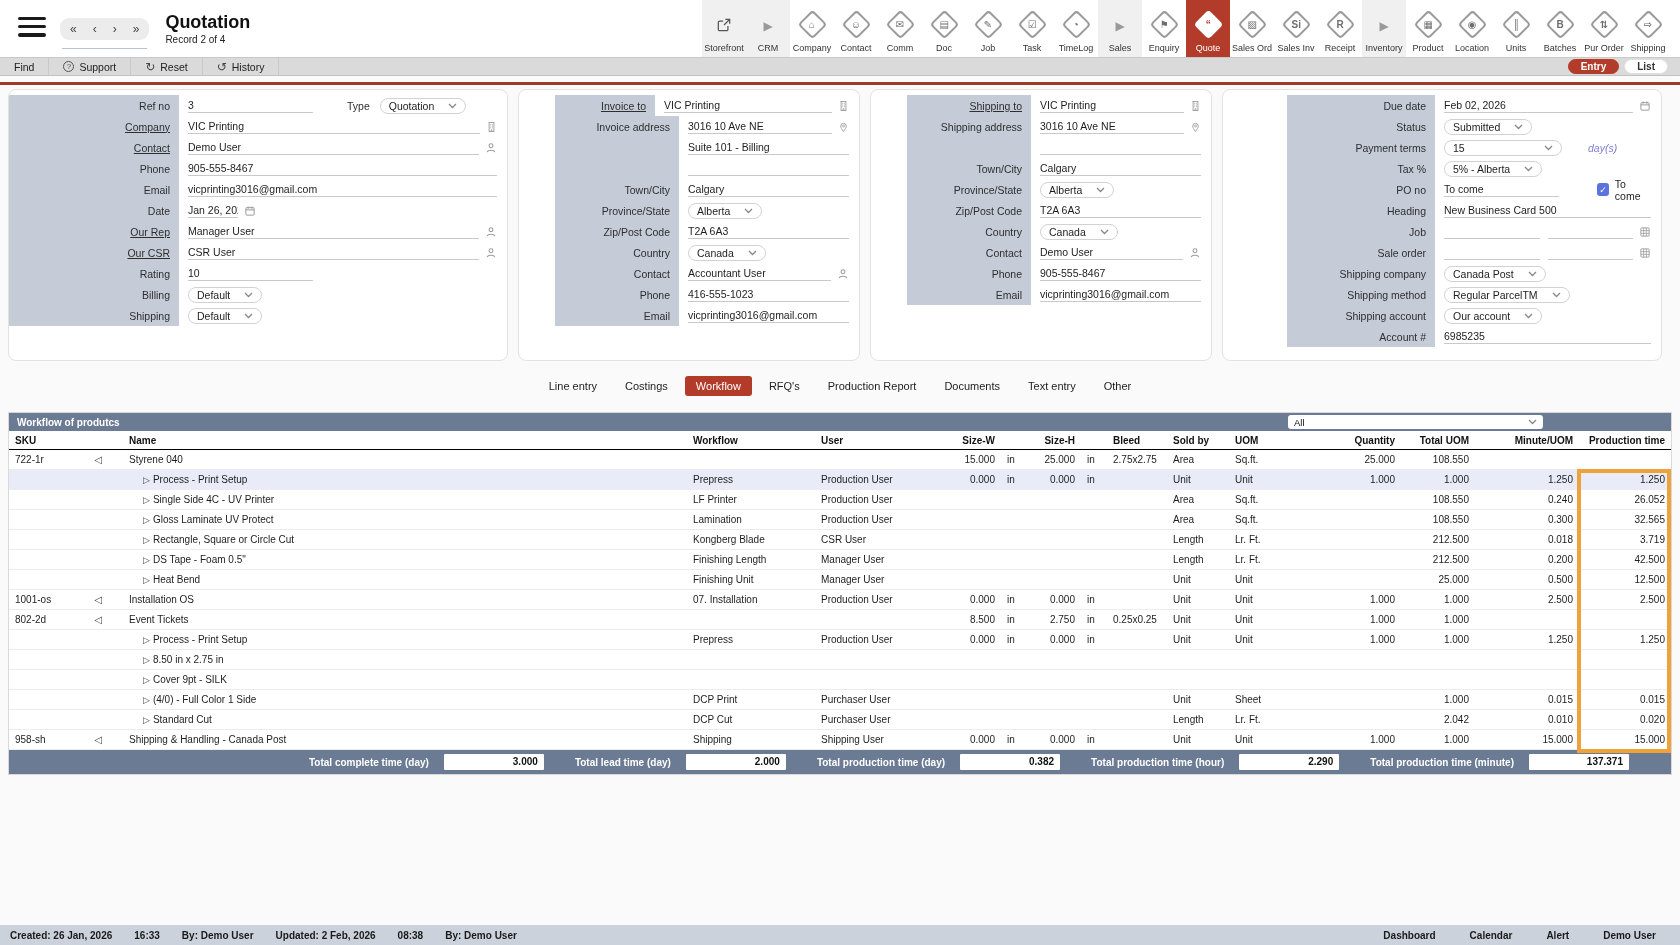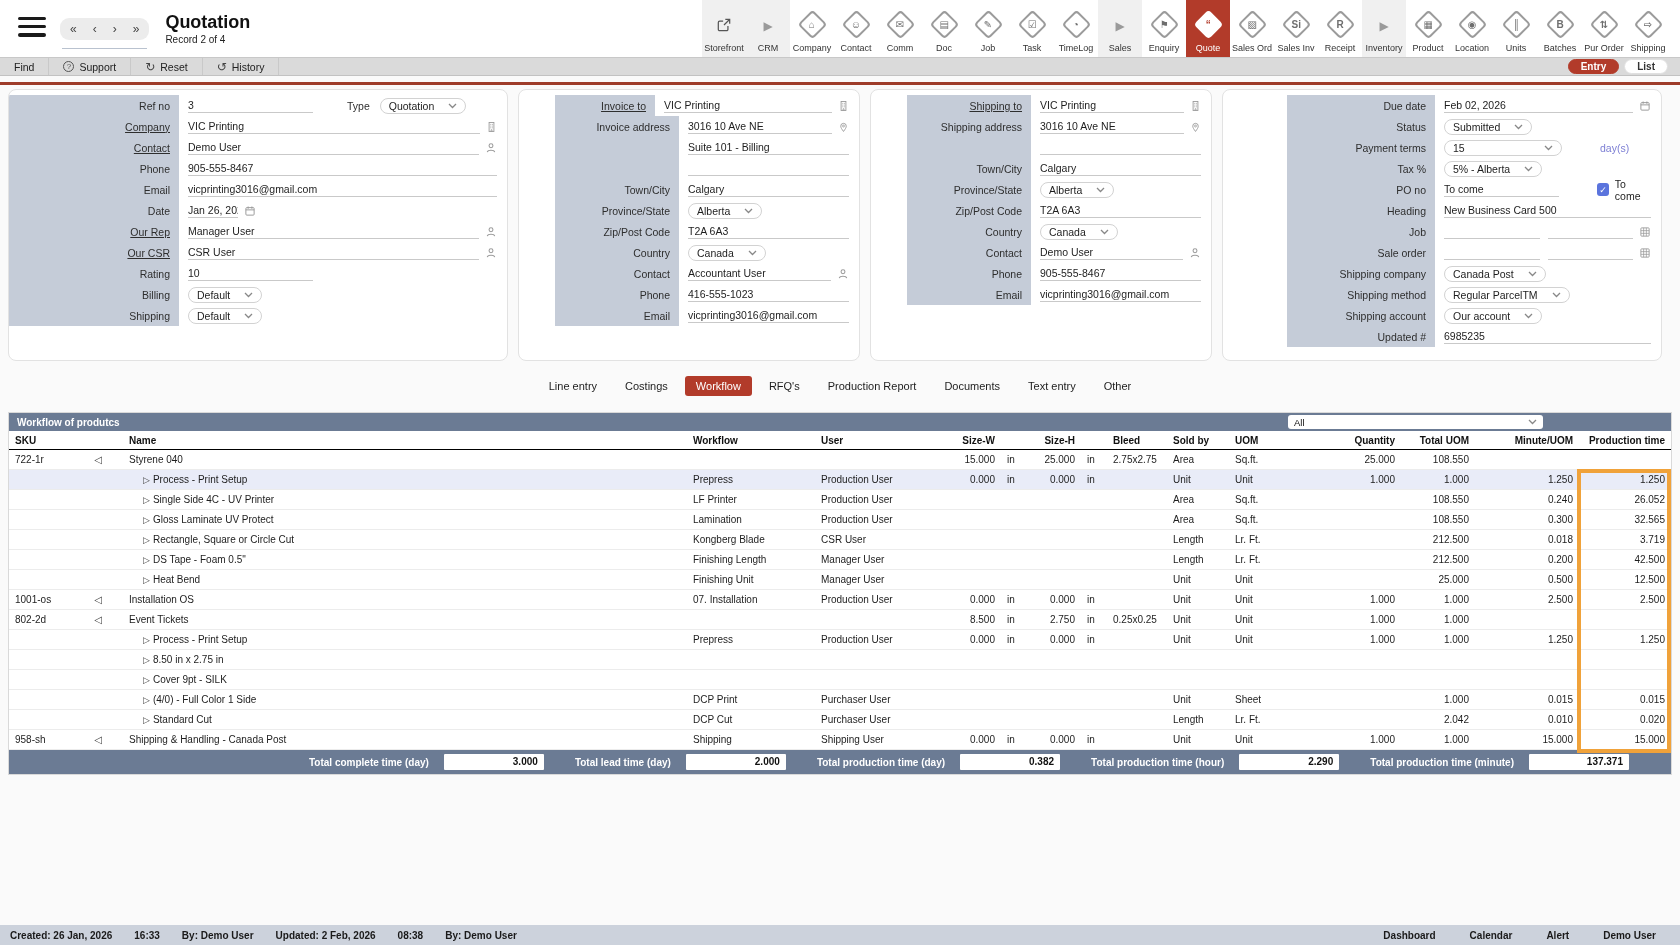--- a/index.html
+++ b/index.html
@@ -51,21 +51,21 @@
   .flabel span { font-size:10.5px; color:#2e2e2e; white-space:nowrap; }
   .flabel span.link { text-decoration:underline; cursor:pointer; }
   .ffield { flex:1; display:flex; align-items:center; padding:0 10px 0 9px; min-width:0; }
   .uline { border-bottom:1px solid #c9c9c9; font-size:10.5px; color:#1d1d1d; height:15px; line-height:14px; white-space:nowrap; overflow:hidden; }
   .uline.grow { flex:1; }
   .uline.w-short { width:125px; }
   .uline.w-date { width:50px; }
   .uline.w-job { width:96px; }
   .selectpill { border:1px solid #d2d2d2; border-radius:9px; padding:0 8px; height:16px; display:inline-flex; align-items:center; gap:8px; font-size:10.5px; color:#1d1d1d; cursor:pointer; white-space:nowrap; }
   .selectpill.wide { width:118px; justify-content:space-between; }
-  .suffix { font-size:10.5px; color:#7d7fd4; margin-left:38px; }
+  .suffix { font-size:10.5px; color:#7d7fd4; margin-left:26px;font-style:italic; }
   .tlabel { font-size:10.5px; color:#2e2e2e; margin-left:34px; margin-right:10px; }
   .cbgroup { display:flex; align-items:center; gap:6px; margin-left:38px; cursor:pointer; }
   .cbox { width:13px; height:13px; background:#5b74dd; border-radius:3px; color:#fff; font-size:9px; display:flex; align-items:center; justify-content:center; }
   .cblabel { font-size:10.5px; color:#1d1d1d; }
   .ic { display:inline-flex; align-items:center; margin-left:6px; flex:none; }
   .gap8 { width:8px; flex:none; }
 
   
   .tabs { display:flex; justify-content:center; gap:6px; margin-top:15px; }
   .tab { font-size:11px; color:#1d1d1d; padding:4px 11px; border-radius:3px; cursor:pointer; white-space:nowrap; }
@@ -842,21 +842,21 @@
                   <svg width="9" height="6" viewBox="0 0 9 6">
                     <path d="M1 1l3.5 3.5L8 1" stroke="#888" fill="none" stroke-width="1.3"></path>
                   </svg>
                 </span>
               </span>
             </div>
           </div>
           <div class="frow">
             <div class="fpad" style="width: 64px;"></div>
             <div class="flabel" style="width: 148px;">
-              <span>Updated #</span>
+              <span>Account #</span>
             </div>
             <div class="ffield">
               <span class="uline grow">6985235</span>
             </div>
           </div>
         </section>
       </div>
     <div class="tabs" id="tabs">
         <div class="tab">Line entry</div>
         <div class="tab">Costings</div>

